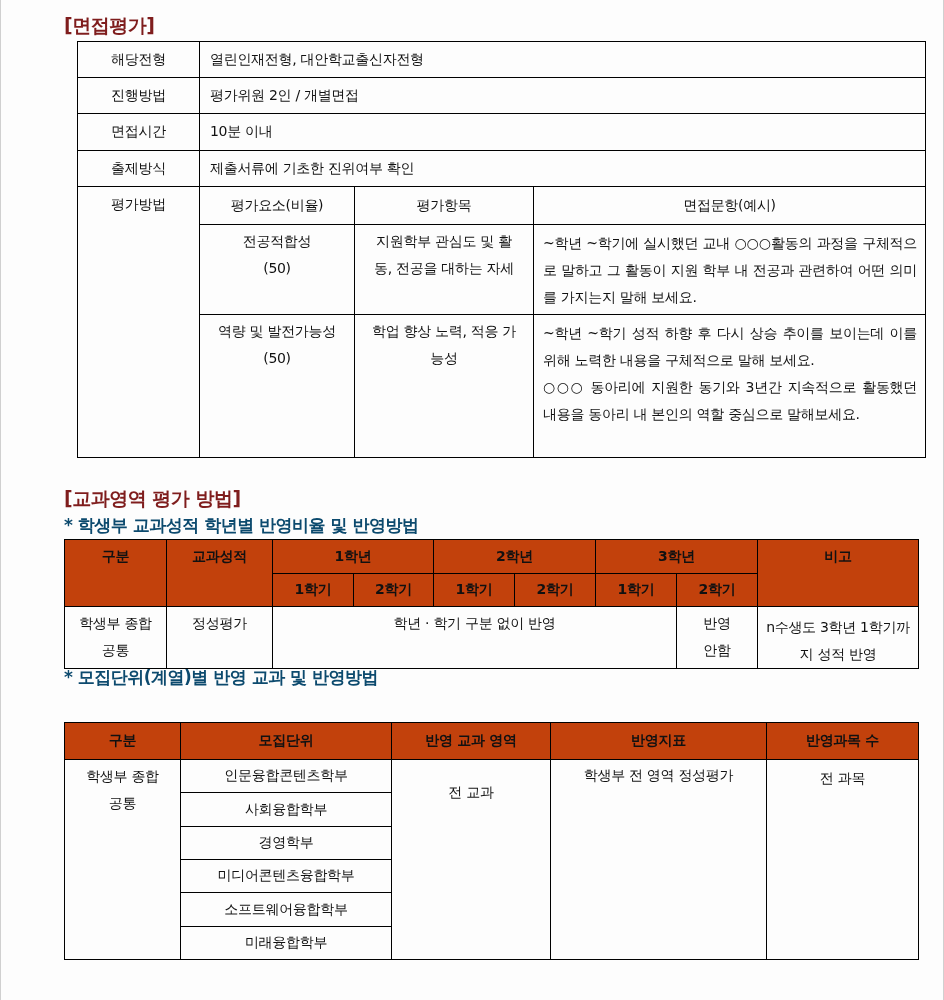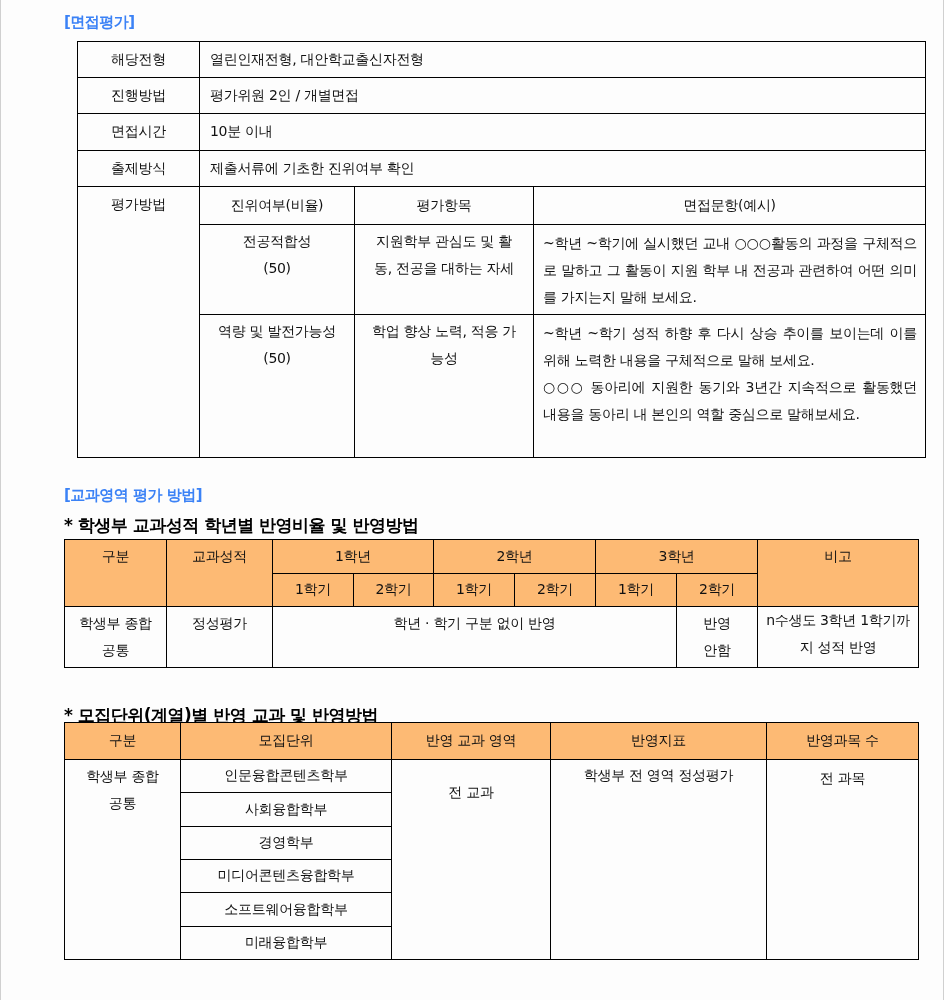--- a/index.html
+++ b/index.html
@@ -6,31 +6,31 @@
   body {
     width: 944px; height: 1000px; position: relative; overflow: hidden;
     background: #fdfdfd;
     font-family: "DejaVu Sans", "Liberation Sans", sans-serif;
     color: #111;
     font-size: 14px;
   }
   .page-edge-left { position: absolute; left: 0; top: 0; width: 1px; height: 1000px; background: #d0d0d0; }
   .page-edge-right { position: absolute; left: 943px; top: 0; width: 1px; height: 1000px; background: #d0d0d0; }
   .h1 {
-    position: absolute; left: 64px; font-weight: bold; font-size: 15px; letter-spacing: -0.5px; color: #3b82f6;
+    position: absolute; left: 64px; font-weight: bold; font-size: 19px; letter-spacing: -0.5px; color: #7f1d1d;
   }
   .h2 {
-    position: absolute; left: 64px; font-weight: bold; font-size: 17px; letter-spacing: -0.5px; color: #000000;
+    position: absolute; left: 64px; font-weight: bold; font-size: 17px; letter-spacing: -0.5px; color: #0c4a6e;
   }
   table { border-collapse: collapse; position: absolute; table-layout: fixed; }
   td { border: 1px solid #000; padding: 0; font-size: 14px; letter-spacing: -0.3px; }
   .c { text-align: center; }
   .top { vertical-align: top; }
   .mid { vertical-align: middle; }
-  .hd { background: #fdba74; }
+  .hd { background: #c2410c; font-weight: bold; }
   .lh { line-height: 27px; }
   .q { padding: 5px 8px 3px 9px; text-align: justify; line-height: 27px; }
 </style>
 </head>
 <body>
 
 <div class="page-edge-left"></div>
 <div class="page-edge-right"></div>
 
 <div class="h1" style="top:13px;">[면접평가]</div>
@@ -54,21 +54,21 @@
   <tr style="height:37px">
     <td class="c mid">면접시간</td>
     <td colspan="3" class="mid" style="padding-left:10px">10분 이내</td>
   </tr>
   <tr style="height:36px">
     <td class="c mid">출제방식</td>
     <td colspan="3" class="mid" style="padding-left:10px">제출서류에 기초한 진위여부 확인</td>
   </tr>
   <tr style="height:38px">
     <td rowspan="3" class="c top" style="padding-top:9px">평가방법</td>
-    <td class="c mid">진위여부(비율)</td>
+    <td class="c mid">평가요소(비율)</td>
     <td class="c mid">평가항목</td>
     <td class="c mid">면접문항(예시)</td>
   </tr>
   <tr style="height:89px">
     <td class="c top lh" style="padding-top:3px">
       <div>전공적합성</div>
       <div>(50)</div>
     </td>
     <td class="c top lh" style="padding:3px 14px 0 14px">지원학부 관심도 및 활동, 전공을 대하는 자세</td>
     <td class="top q">
@@ -119,26 +119,26 @@
     <td class="c mid">1학기</td>
     <td class="c mid">2학기</td>
     <td class="c mid">1학기</td>
     <td class="c mid">2학기</td>
   </tr>
   <tr style="height:61px">
     <td class="c top lh" style="padding:3px 14px 0 14px">학생부 종합 공통</td>
     <td class="c top lh" style="padding-top:3px">정성평가</td>
     <td colspan="5" class="c top lh" style="padding-top:3px">학년 · 학기 구분 없이 반영</td>
     <td class="c top lh" style="padding:3px 22px 0 22px">반영 안함</td>
-    <td class="c top lh" style="padding:0 6px 0 6px">n수생도 3학년 1학기까지 성적 반영</td>
+    <td class="c top lh" style="padding:7px 6px 0 6px">n수생도 3학년 1학기까지 성적 반영</td>
   </tr>
 </tbody>
   </table>
 
-<div class="h2" style="top:704px;">* 모집단위(계열)별 반영 교과 및 반영방법</div>
+<div class="h2" style="top:666px;">* 모집단위(계열)별 반영 교과 및 반영방법</div>
 
 <table style="left:64px; top:722px; width:854px;">
   <colgroup>
     <col style="width:116px">
       <col style="width:211px">
       <col style="width:159px">
       <col style="width:216px">
       <col style="width:152px">
   </colgroup>
   <tbody>

